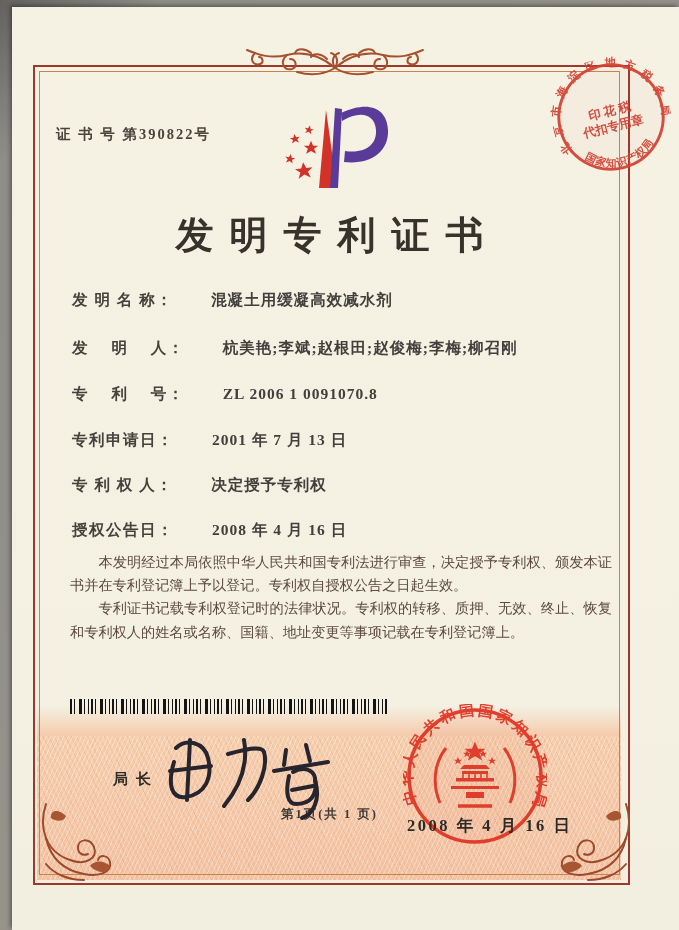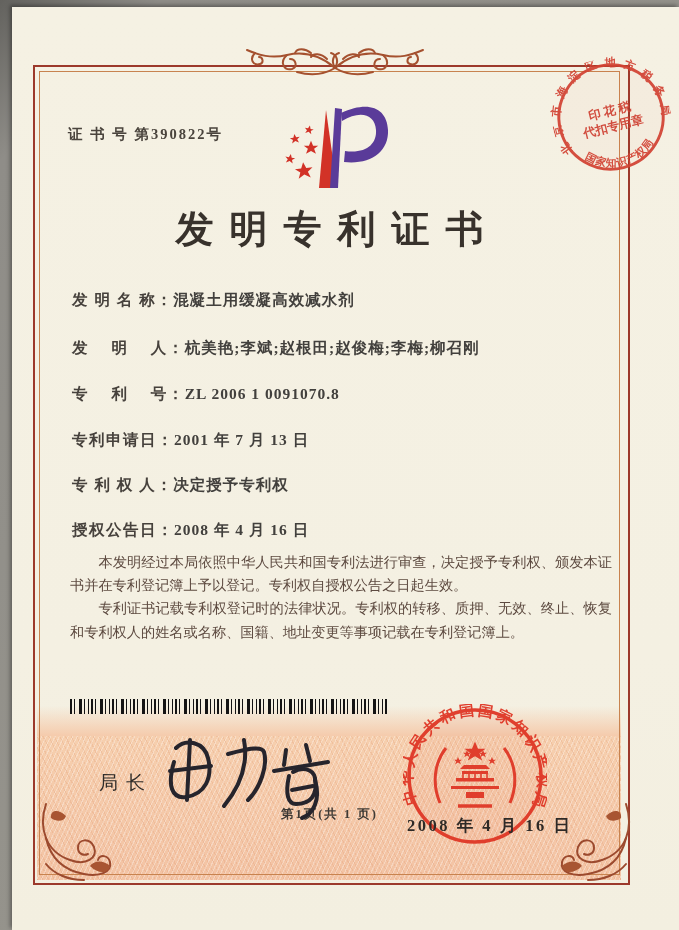--- a/index.html
+++ b/index.html
@@ -30,53 +30,53 @@
   }
   .band{
     position:absolute; left:37px; top:736px; width:584px; height:144px; z-index:1;
     background-color:#f5caa9;
     background-image:
       repeating-linear-gradient(115deg, rgba(255,255,255,.30) 0 1px, rgba(255,255,255,0) 1px 4px),
       repeating-linear-gradient(63deg, rgba(205,110,66,.14) 0 1px, rgba(205,110,66,0) 1px 5px),
       linear-gradient(180deg,#f6cfae 0%,#f3c3a4 100%);
   }
   .cert-no{
-    position:absolute; left:68px; top:125px; z-index:4;
+    position:absolute; left:56px; top:125px; z-index:4;
     font-size:14.5px; font-weight:600; letter-spacing:2px; color:#4a443d;
   }
   .title{
-    position:absolute; left:33px; top:204px; width:593px; z-index:4;
+    position:absolute; left:33px; top:210px; width:593px; z-index:4;
     text-align:center; font-size:38px; font-weight:700; color:#38322c;
     letter-spacing:16px; text-indent:16px;
   }
   .field-row{
     position:absolute; left:72px; z-index:4; white-space:nowrap;
     font-size:15.5px; font-weight:600; color:#46413c;
   }
   .f-label{display:inline-block; min-width:100px; letter-spacing:1.5px;}
-  .f-value{letter-spacing:1px; color:#42403d;}
+  .f-value{letter-spacing:1px; color:#42403d;margin-left:38px;}
   .body-text{
     position:absolute; left:70px; top:551px; width:542px; z-index:4;font-family:Liberation Serif, serif;
   }
   .body-text p{
     margin:0; text-indent:2em; font-size:14.2px; line-height:23.2px;
     text-align:justify; color:#5d4a40; font-weight:500;
   }
   .barcode{
     position:absolute; left:70px; top:699px; width:318px; height:15px; z-index:4;
     background-image:repeating-linear-gradient(90deg,
       #141414 0 2px, transparent 2px 4px,
       #141414 4px 5px, transparent 5px 9px,
       #141414 9px 12px, transparent 12px 14px,
       #141414 14px 15px, transparent 15px 18px,
       #141414 18px 19px, transparent 19px 21px);
   }
   .director{
-    position:absolute; left:99px; top:770px; z-index:4;
-    font-size:19px; letter-spacing:8px; color:#2f2c29; font-weight:400;
+    position:absolute; left:113px; top:770px; z-index:4;
+    font-size:15px; letter-spacing:8px; color:#2f2c29; font-weight:700;
   }
   .sig{position:absolute; left:158px; top:734px; z-index:5;}
   .seal{position:absolute; left:403px; top:704px; z-index:5; opacity:.95;}
   .issue-date{
     position:absolute; left:407px; top:815px; z-index:7;
     font-size:16.5px; font-weight:700; letter-spacing:2.5px; color:#2e2a27;
   }
   .page-footer{
     position:absolute; left:33px; top:806px; width:593px; z-index:4;
     text-align:center; font-size:12.5px; letter-spacing:2px; color:#3e3a35; font-weight:600;

